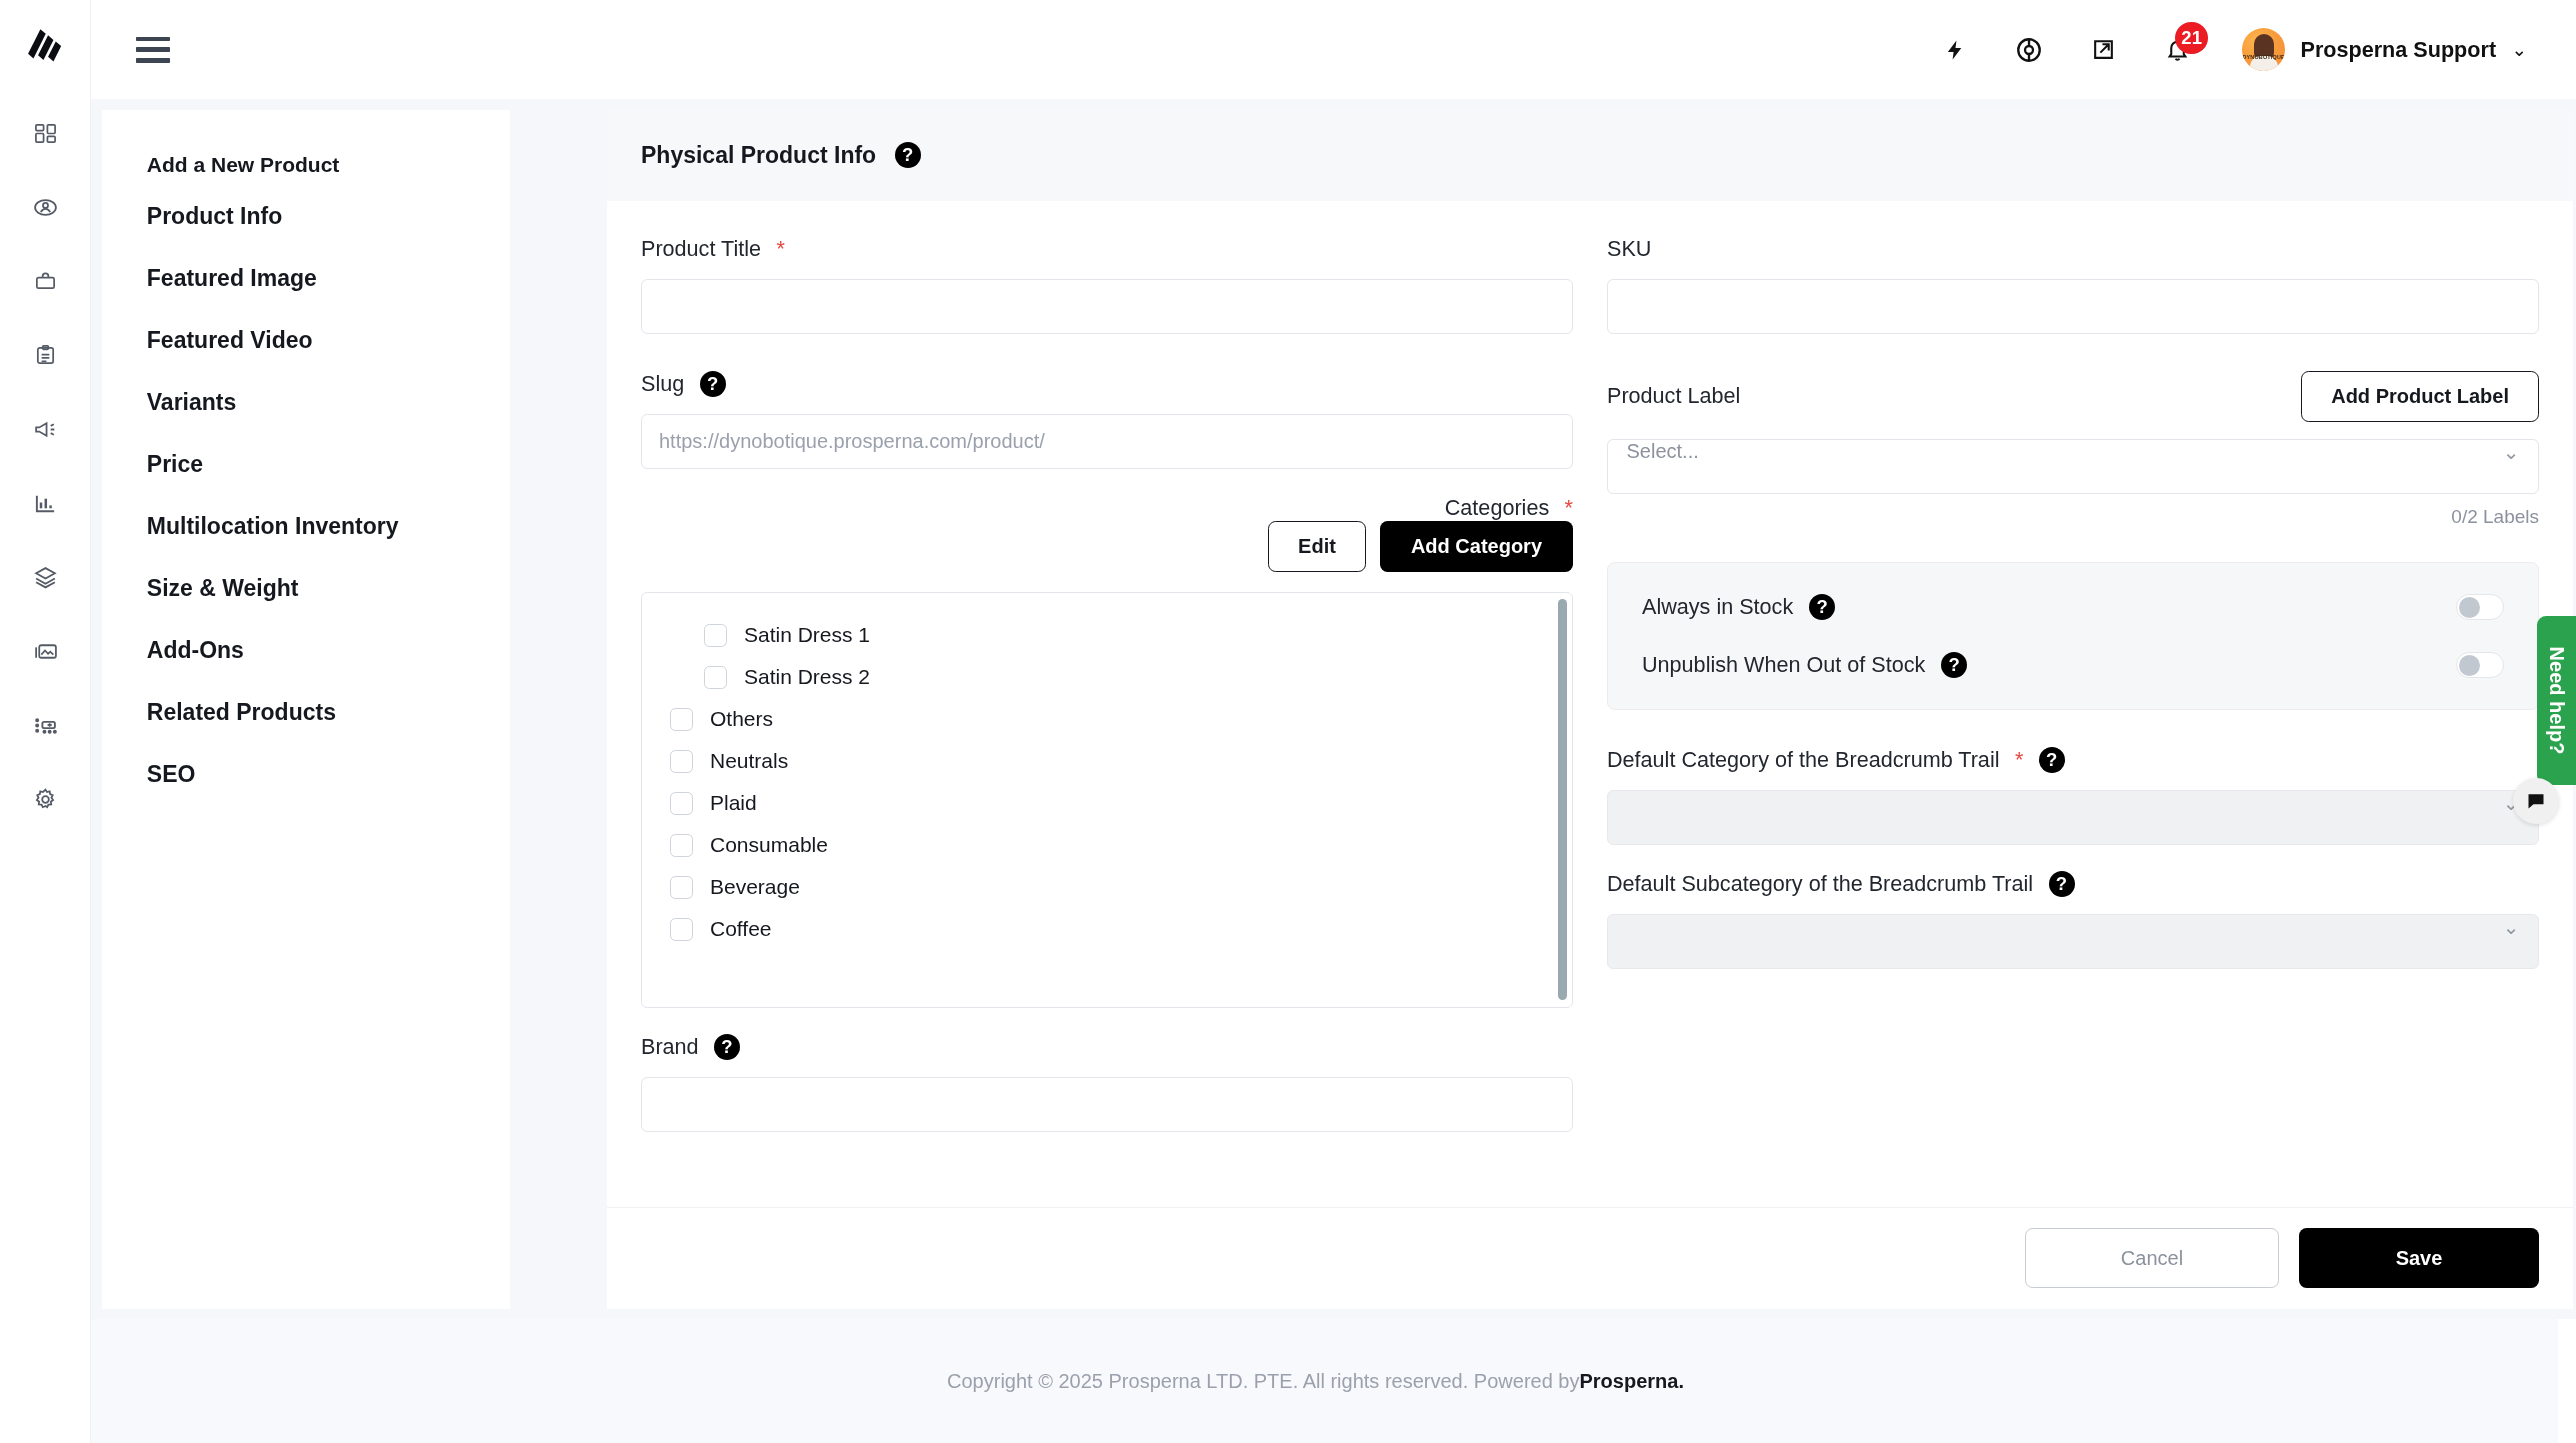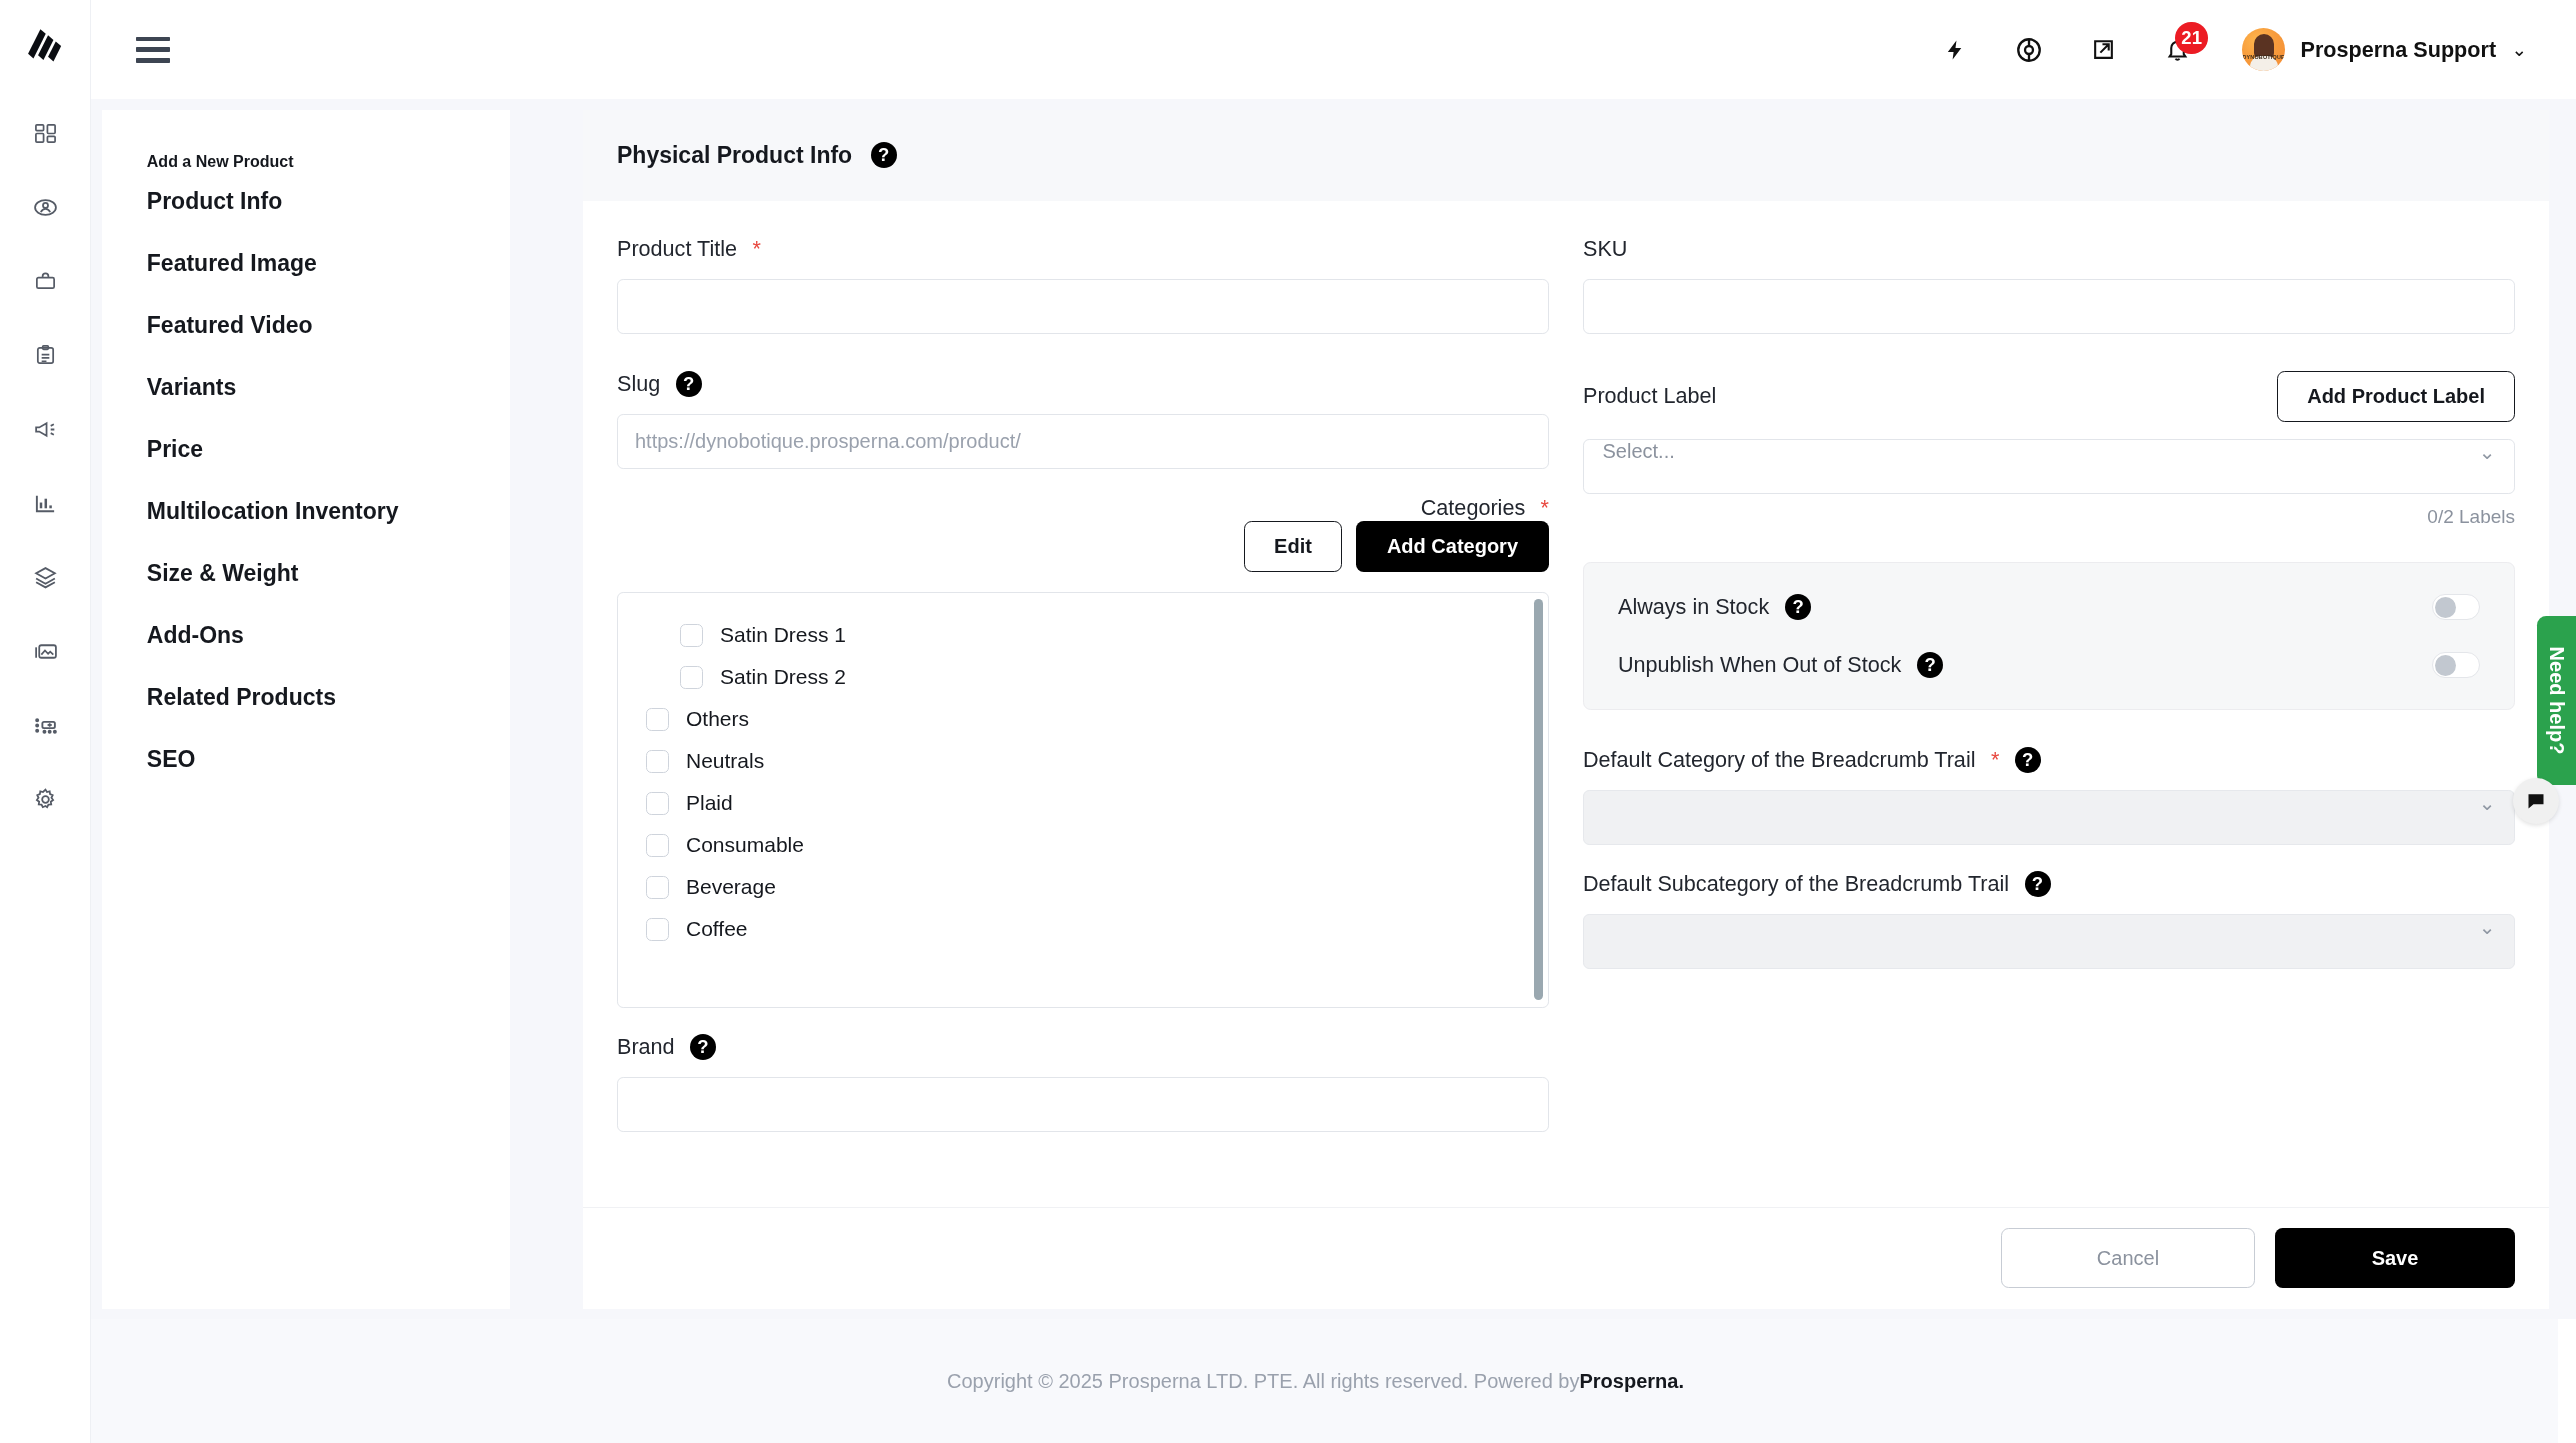--- a/index.html
+++ b/index.html
@@ -86,28 +86,28 @@
     width: 2485px; height: 1220px;
     background: #f6f7fb;
   }
 
   .left-nav {
     position: absolute; left: 10.8px; top: 10.8px;
     width: 408px; height: 1199px;
     background: #ffffff;
     padding: 43px 0 0 45px;
   }
-  .nav-title { font-size: 16px; font-weight: 700; color:#15181e; margin-bottom: 17px; }
+  .nav-title { font-size: 21px; font-weight: 700; color:#15181e; margin-bottom: 26px; }
   .nav-item {
     font-size: 23px; font-weight: 600; color:#15181e;
     margin-bottom: 35px; cursor:pointer; white-space: nowrap;
   }
 
   .content-card {
-    position: absolute; left: 492px; top: 10.8px;
+    position: absolute; left: 516px; top: 10.8px;
     width: 1966px; height: 1199px;
     background: #ffffff;
     display: flex; flex-direction: column;
   }
   .card-head {
     height: 91px; background: #f7f8fa;
     display:flex; align-items:center; padding-left: 34px; gap: 18.5px;
   }
   .card-head h2 { font-size: 23px; font-weight: 700; color:#15181e; }
 

